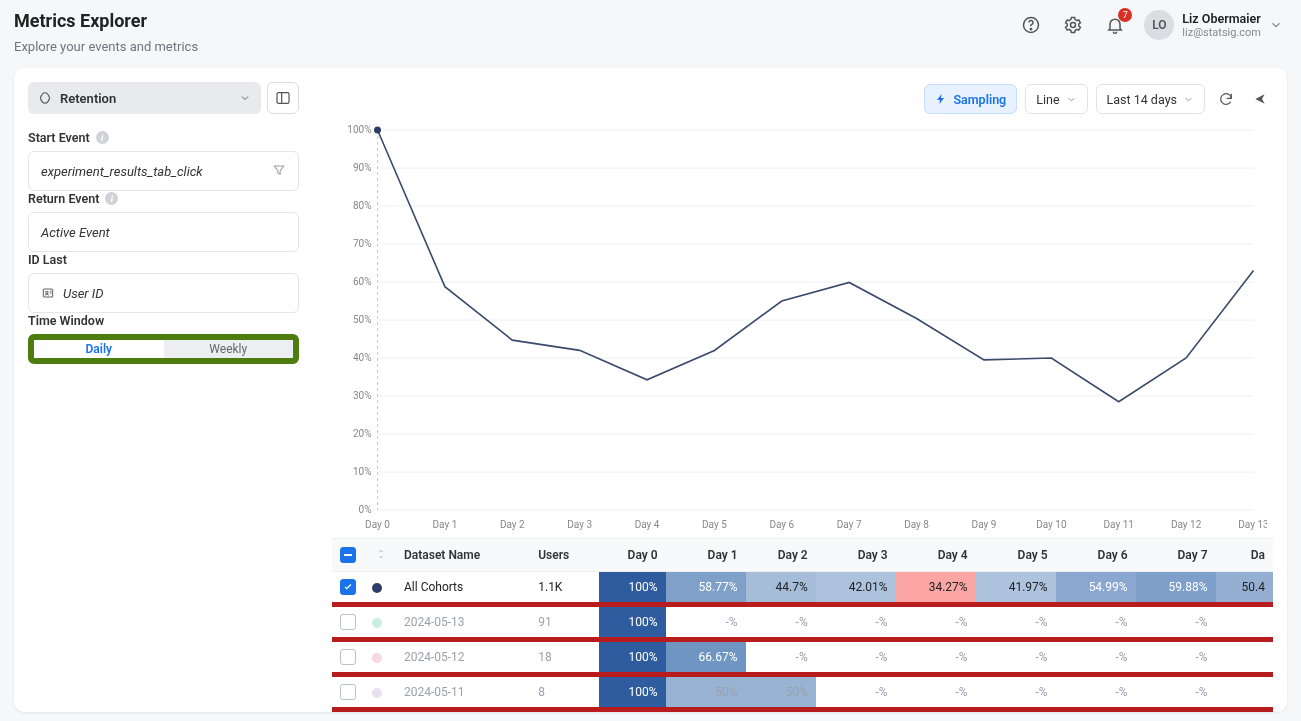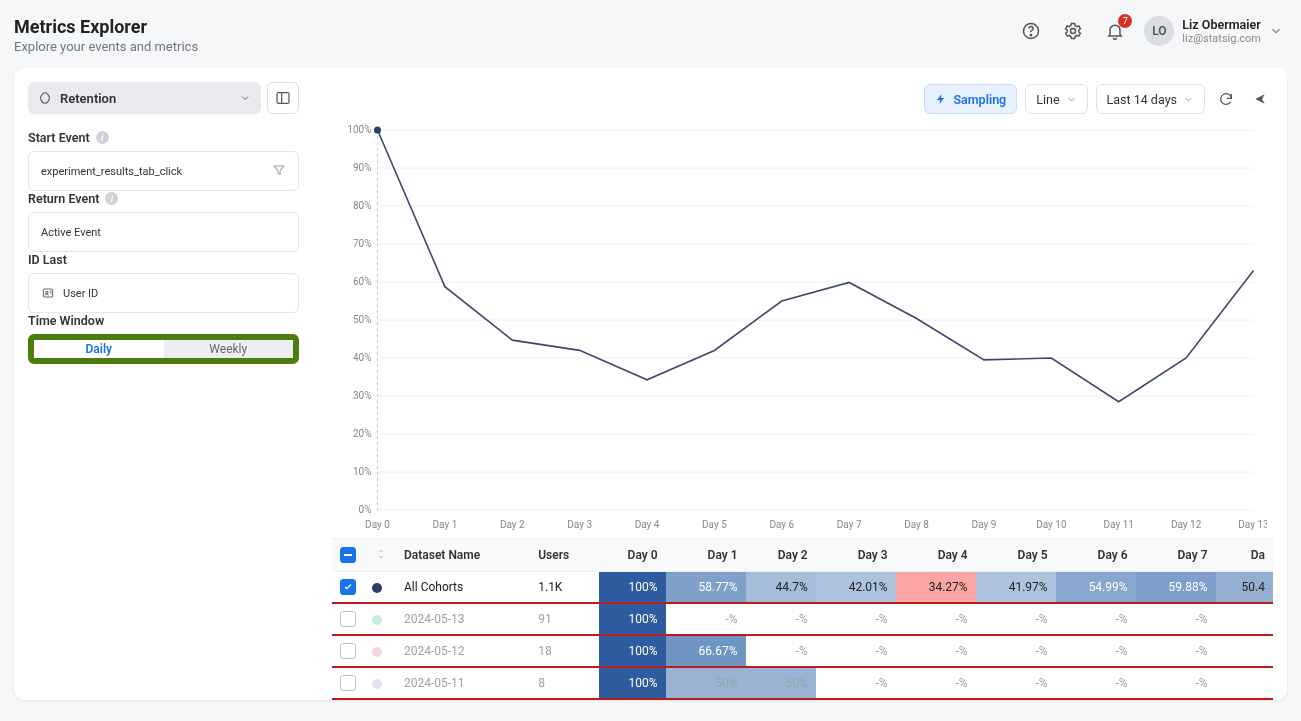--- a/index.html
+++ b/index.html
@@ -1,41 +1,41 @@
 <!DOCTYPE html>
 <html><head>
 <meta charset="utf-8">
 <style>
   * { box-sizing: border-box; margin: 0; padding: 0; }
   body { font-family: -apple-system, BlinkMacSystemFont, "Segoe UI", Roboto, Helvetica, Arial, sans-serif; background:#f6f7f8; color:#222; font-size:13px; }
   .page { padding:0; }
-  .topbar { display:flex; align-items:flex-start; justify-content:space-between; padding:16px 18px 8px 14px; }
+  .topbar { display:flex; align-items:flex-start; justify-content:space-between; padding:10px 18px 8px 14px; }
   .title { font-size:18px; font-weight:700; color:#222; }
-  .subtitle { font-size:13px; color:#6e7680; margin-top:2px; }
+  .subtitle { font-size:13px; color:#6e7680; margin-top:8px; }
   .top-actions { display:flex; align-items:center; gap:16px; }
   .icon-btn { width:26px; height:26px; display:flex; align-items:center; justify-content:center; color:#555; cursor:pointer; position:relative; }
   .badge { position:absolute; top:-4px; right:-4px; background:#d93025; color:#fff; border-radius:8px; font-size:9px; min-width:14px; height:14px; display:flex; align-items:center; justify-content:center; padding:0 3px; }
   .user-chip { display:flex; align-items:center; gap:8px; }
   .avatar { width:30px; height:30px; border-radius:50%; background:#dadde2; color:#555; display:flex; align-items:center; justify-content:center; font-size:12px; font-weight:600; }
   .user-text { line-height:1.2; }
   .user-name { font-size:12.5px; font-weight:600; }
   .user-email { font-size:11px; color:#888; }
 
   .card { background:#fff; margin:6px 14px 14px; border-radius:10px; box-shadow:0 1px 3px rgba(0,0,0,0.08); display:flex; min-height:630px; }
   .sidebar { width:300px; padding:14px 14px 16px; border-right:1px solid transparent; }
   .retention-row { display:flex; gap:6px; margin-bottom:16px; }
   .retention-select { flex:1; height:32px; background:#e8eaed; border-radius:6px; display:flex; align-items:center; padding:0 10px; justify-content:space-between; cursor:pointer; }
   .retention-select .lbl { display:flex; align-items:center; gap:8px; font-weight:600; color:#333; }
   .layout-btn { width:32px; height:32px; display:flex; align-items:center; justify-content:center; border:1px solid #d9dde2; border-radius:6px; cursor:pointer; }
 
   .field-group { }
   .field-label { font-size:12.5px; font-weight:600; color:#333; display:flex; align-items:center; gap:6px; margin-bottom:6px; }
   .info-dot { width:13px; height:13px; border-radius:50%; background:#cfd3d8; color:#fff; font-size:9px; display:flex; align-items:center; justify-content:center; font-style:italic; font-weight:700; }
   .field-box { border:1px solid #e2e5e9; border-radius:6px; height:40px; display:flex; align-items:center; padding:0 12px; justify-content:space-between; }
-  .field-box .val { color:#333; font-size:11px; display:flex; align-items:center; gap:8px; }
+  .field-box .val { color:#333; font-size:13px; display:flex; align-items:center; gap:8px;font-style:italic; }
   .filter-ico { color:#9aa2ac; }
 
   .toggle-group { display:flex; border:6px solid #4d7c0f; border-radius:6px; overflow:hidden; height:30px; }
   .toggle-opt { flex:1; display:flex; align-items:center; justify-content:center; font-size:12px; color:#666; cursor:pointer; }
   .toggle-opt.active { background:#fff; color:#1a73e8; font-weight:600; }
   .toggle-opt.inactive { background:#eceef1; }
 
   .main { flex:1; padding:12px 14px 0 0; position:relative; }
   .toolbar { display:flex; justify-content:flex-end; gap:8px; padding:4px 0 10px; align-items:center; }
   .btn { height:30px; border:1px solid #dfe2e6; border-radius:6px; background:#fff; display:flex; align-items:center; padding:0 10px; gap:6px; font-size:12.5px; color:#333; cursor:pointer; }
@@ -49,21 +49,21 @@
   .xtick { font-size:10px; fill:#888; text-anchor:middle; }
   .gridline { stroke:#eef0f2; stroke-width:1; }
   .refline { stroke:#c5cad0; stroke-width:1; stroke-dasharray:3 3; }
   .data-line { stroke:#3b4a6b; stroke-width:1.6; fill:none; }
   .dot { fill:#2c3e66; }
 
   .table-wrap { margin-left:18px; margin-top:4px; overflow:hidden; }
   table { border-collapse:collapse; width:100%; font-size:12px; }
   th { text-align:right; font-weight:600; color:#333; padding:8px 8px; background:#f8f9fa; border-top:1px solid #edf0f2; border-bottom:1px solid #edf0f2; white-space:nowrap; }
   th.left { text-align:left; }
-  td { text-align:right; padding:7px 8px; border-bottom:2px solid #b91c1c; white-space:nowrap; height:27px; }
+  td { text-align:right; padding:7px 8px; border-bottom:5px solid #b91c1c; white-space:nowrap; height:27px; }
   td.left { text-align:left; }
   .chk { width:16px; height:16px; border:1px solid #b9c0c8; border-radius:3px; display:inline-flex; align-items:center; justify-content:center; background:#fff; cursor:pointer; vertical-align:middle; }
   .chk.checked { background:#1a73e8; border-color:#1a73e8; color:#fff; }
   .chk.indet { background:#1a73e8; border-color:#1a73e8; }
   .chk.indet::after { content:''; width:8px; height:2px; background:#fff; }
   .cohort-dot { width:10px; height:10px; border-radius:50%; display:inline-block; vertical-align:middle; margin-right:6px; }
   .muted-row td { color:#9aa2ac; }
   .sort-ico { display:inline-block; vertical-align:middle; margin-left:4px; color:#9aa2ac; }
 </style>
 </head>

